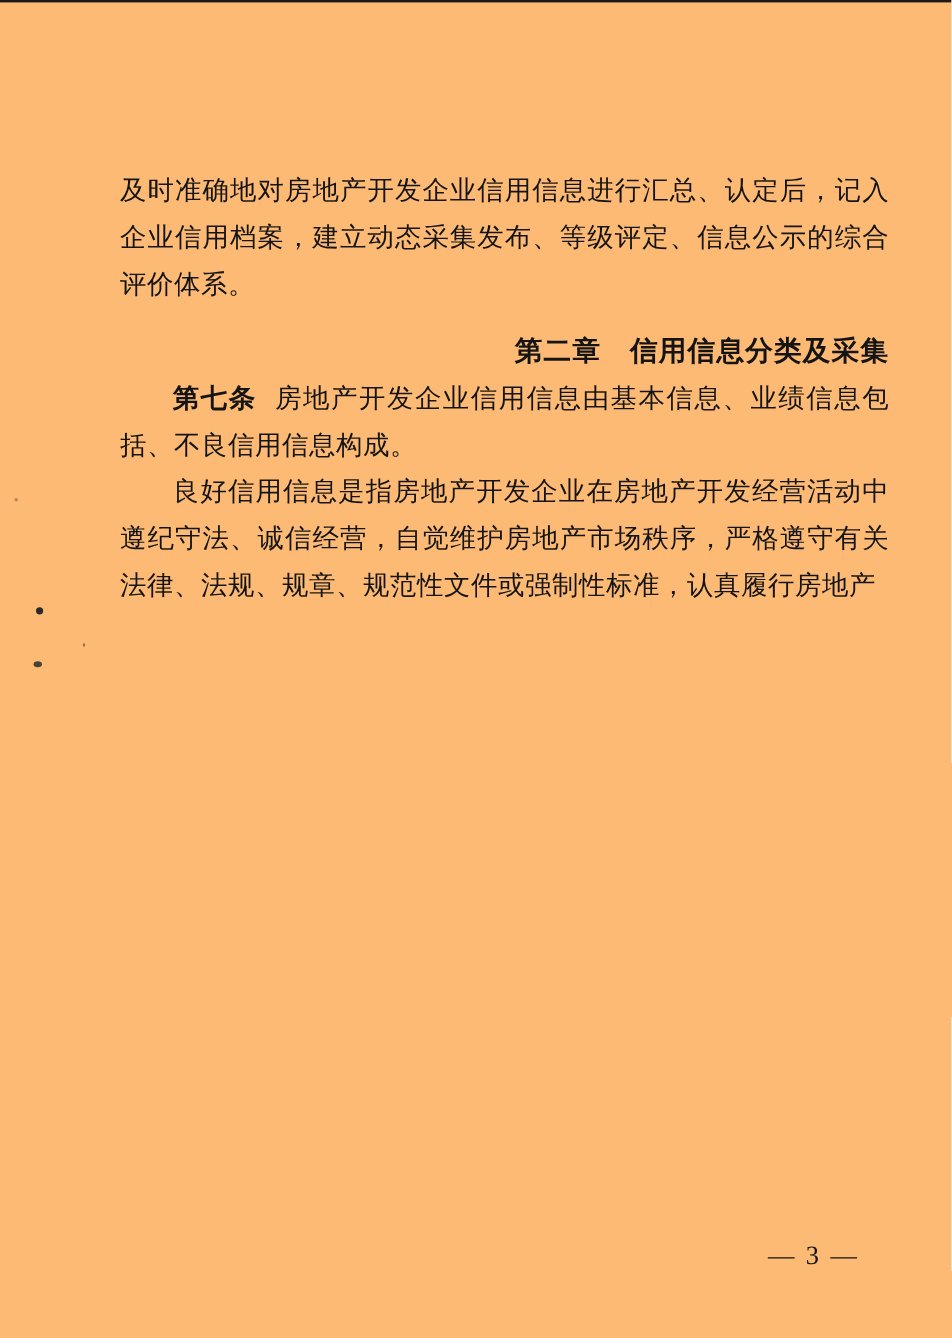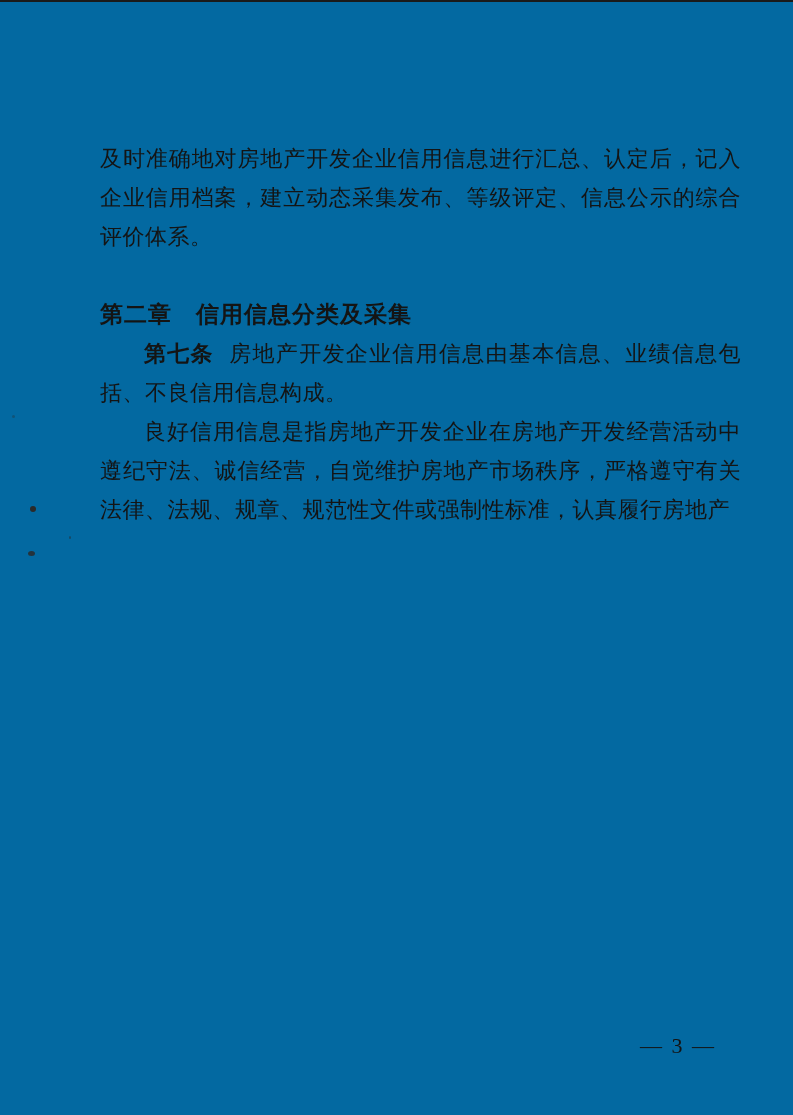--- a/index.html
+++ b/index.html
@@ -6,21 +6,21 @@
 
   html, body {
     background: #ffffff;
     font-family: "Liberation Serif", "DejaVu Serif", serif;
   }
 
   .page {
     position: relative;
     width: 793px;
     height: 1115px;
-    background: #0369a1;
+    background: #fdba74;
     overflow: hidden;
     color: #141414;
   }
 
   
   .top-edge {
     position: absolute;
     top: 0; left: 0;
     width: 100%;
     height: 2px;
@@ -47,22 +47,22 @@
 
   .article-term {
     font-weight: bold;
     margin-right: 0.7em;
   }
 
   .chapter-heading {
     font-size: 23px;
     line-height: 39px;
     font-weight: bold;
-    text-align: left;
-    margin-top: 39px;
+    text-align: right;
+    margin-top: 17px;
     letter-spacing: 1px;
   }
 
   .page-number {
     position: absolute;
     top: 1034px;
     right: 77px;
     font-size: 22px;
     line-height: 24px;
     color: #141414;

